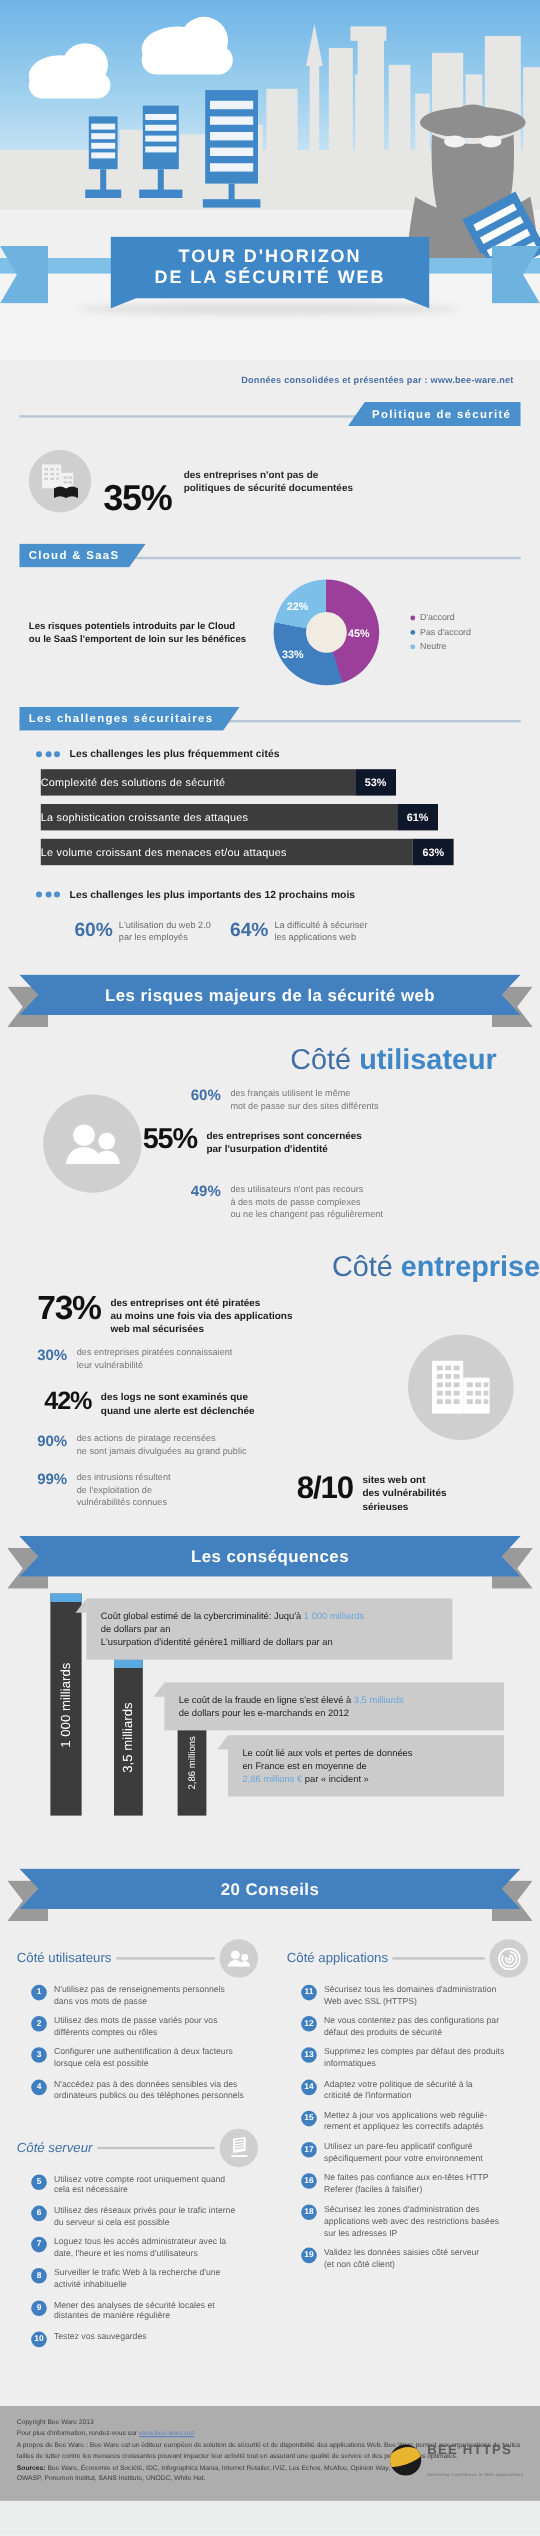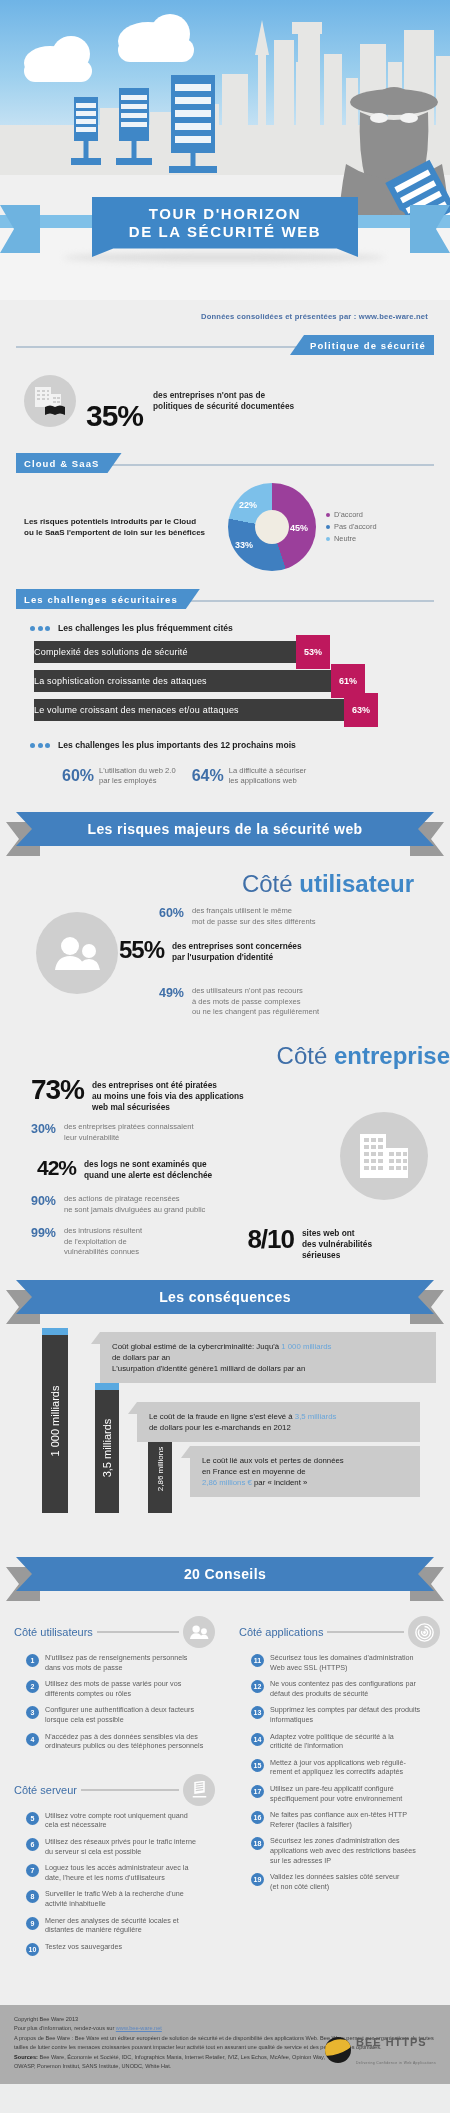--- a/index.html
+++ b/index.html
@@ -68,33 +68,33 @@
 
   
   .cloudsec { display:flex; align-items:center; padding:8px 10px 4px 24px; gap:4px;}
   .cloudsec .lead { font-size:8px; font-weight:bold; color:#1d1d1d; line-height:11.5px; width:200px;}
   .donutwrap { position:relative; width:88px; height:88px; }
   .donut { width:88px; height:88px; border-radius:50%;
       background: conic-gradient(from 0deg, #9b3f9b 0deg 162deg, #3f7fc0 162deg 280.8deg, #7cc0ea 280.8deg 360deg);
   }
   .donut .hole { position:absolute; left:27px; top:27px; width:34px; height:34px; border-radius:50%; background:#f0ece2;}
   .donut-lbl { position:absolute; font-size:9px; font-weight:bold; color:#fff; }
-  .legend { margin-left:6px; }
+  .legend { margin-left:22px; }
   .legend div { display:flex; align-items:center; gap:4px; font-size:7.4px; color:#6d6d6d; line-height:12px;}
   .legend i { width:4px; height:4px; border-radius:50%; display:inline-block;}
 
   
   .dots3 { display:flex; gap:2.5px; align-items:center; }
   .dots3 i { width:5px;height:5px;border-radius:50%;background:#4a90cd;display:block;}
   .chal-title { display:flex; gap:8px; align-items:center; padding:12px 0 8px 30px; }
   .chal-title span { font-size:8.6px; font-weight:bold; color:#1d1d1d;}
   .bar { height:22px; margin:0 0 7px 34px; display:flex; align-items:center; }
   .bar .lbl { background:#3c3c3c; color:#fff; font-size:9px; height:22px; display:flex; align-items:center;
       padding-left:0; padding-right:8px; letter-spacing:.2px;}
-  .bar .val { background:#be185d; color:#fff; font-size:9px; font-weight:bold; height:34px;
+  .bar .val { background:#0f172a; color:#fff; font-size:9px; font-weight:bold; height:22px;
       display:flex; align-items:center; justify-content:center; width:34px;}
   .twostat { display:flex; gap:16px; padding:8px 0 16px 62px; }
   .twostat .item { display:flex; align-items:center; gap:5px;}
   .twostat .pc { font-size:16px; font-weight:bold; color:#3f6fa8;}
   .twostat .tx { font-size:7.6px; color:#6e6e6e; line-height:10px;}
 
   
   .ribbon { position:relative; margin:10px 16px 8px 16px; height:40px; }
   .ribbon .shadow-l { position:absolute; left:-10px; top:10px; width:34px; height:34px; background:#9a9a9a;
      clip-path: polygon(0 0,100% 0,100% 100%,0 100%, 13px 50%);}
@@ -529,21 +529,21 @@
       </div>
       <div class="cbar" style="left:95px; top:55px; width:24px; height:130px;">
         <div class="cap"></div>
         <div class="vt">3,5 milliards</div>
       </div>
       <div class="cbar" style="left:148px; top:97px; width:24px; height:88px;">
         <div class="cap"></div>
         <div class="vt" style="font-size:8px">2,86 millions</div>
       </div>
 
-      <div class="cbox" style="left:100px; top:4px; width:336px;">
+      <div class="cbox" style="left:72px; top:4px; width:305px;">
         <span>Coût global estimé de la cybercriminalité: Juqu'à </span><span class="hl">1 000 milliards</span><br>
         <span>de dollars par an</span><br>
         <span>L'usurpation d'identité génère1 milliard de dollars par an</span>
       </div>
       <div class="cbox" style="left:137px; top:74px; width:283px;">
         <span>Le coût de la fraude en ligne s'est élevé à </span><span class="hl">3,5 milliards</span><br>
         <span>de dollars pour les e-marchands en 2012</span>
       </div>
       <div class="cbox" style="left:190px; top:118px; width:230px;">
         <span>Le coût lié aux vols et pertes de données</span><br>
@@ -599,21 +599,21 @@
             </div>
           <div class="tip">
               <div class="num">4</div>
               <div class="txt">
                 <div>N'accédez pas à des données sensibles via des</div>
                 <div>ordinateurs publics ou des téléphones personnels</div>
               </div>
             </div>
         </div>
 
-        <div class="cat" style="margin-top:22px;">
+        <div class="cat" style="margin-top:22px;font-style:italic;">
           <span class="cname">Côté serveur</span>
           <span class="rule"></span>
           <span class="circ circ-icon">
             <svg width="17" height="18" viewBox="0 0 22 24" fill="#fff">
               <g transform="skewY(-8)">
                   <rect x="4" y="2" width="14" height="16"></rect>
                 </g>
               <g fill="#cfcfcf" transform="skewY(-8)">
                 <rect x="6" y="4" width="10" height="1.6"></rect>
                   <rect x="6" y="7" width="10" height="1.6"></rect>

